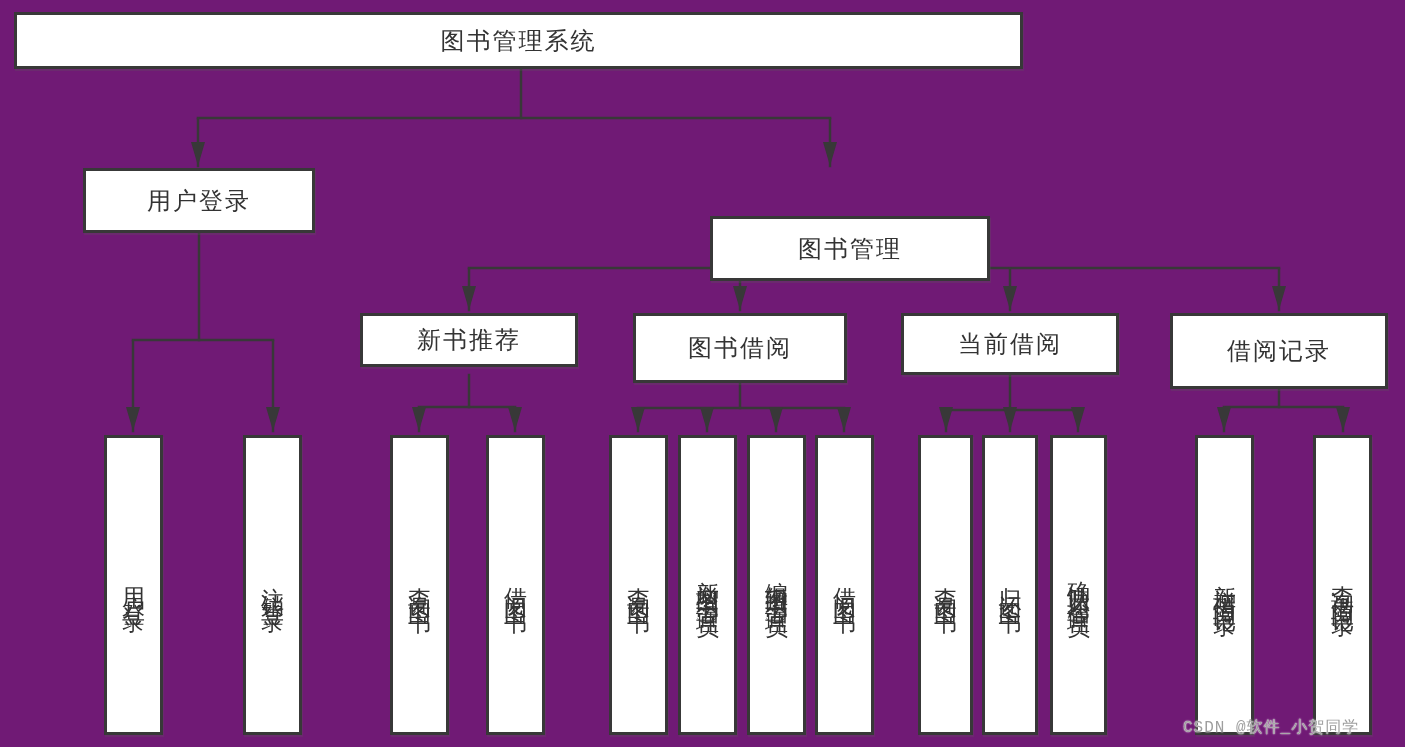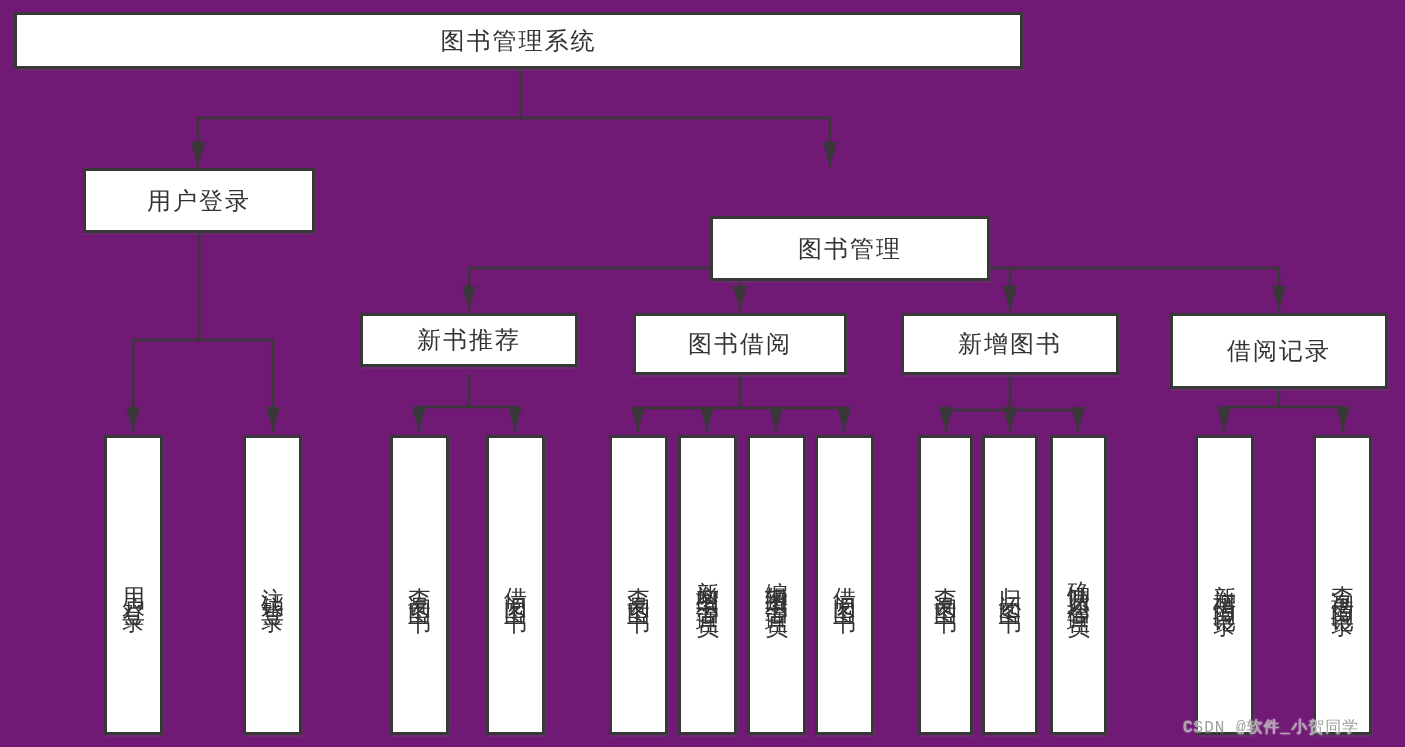--- a/index.html
+++ b/index.html
@@ -81,22 +81,22 @@
       <path d="M1343,408 V431" marker-end="url(#arrow)"></path>
     </g>
   </svg>
 
   <div class="hbox" style="left:14px;top:12px;width:1009px;height:57px;">图书管理系统</div>
 
   <div class="hbox" style="left:83px;top:168px;width:232px;height:65px;">用户登录</div>
   <div class="hbox" style="left:710px;top:168px;width:280px;height:65px;margin-top:48px;">图书管理</div>
 
   <div class="hbox" style="left:360px;top:313px;width:218px;height:54px;">新书推荐</div>
-  <div class="hbox" style="left:633px;top:313px;width:214px;height:62px;text-align:center;">图书借阅</div>
-  <div class="hbox" style="left:901px;top:313px;width:218px;height:62px;">新增图书</div>
+  <div class="hbox" style="left:633px;top:313px;width:214px;height:70px;text-align:center;">图书借阅</div>
+  <div class="hbox" style="left:901px;top:313px;width:218px;height:62px;">当前借阅</div>
   <div class="hbox" style="left:1170px;top:313px;width:218px;height:76px;">借阅记录</div>
 
   <div class="vbox" style="left:104px;top:435px;width:59px;height:300px;">用户登录</div>
   <div class="vbox" style="left:243px;top:435px;width:59px;height:300px;">注销登录</div>
 
   <div class="vbox" style="left:390px;top:435px;width:59px;height:300px;">查询图书</div>
   <div class="vbox" style="left:486px;top:435px;width:59px;height:300px;">借阅图书</div>
 
   <div class="vbox" style="left:609px;top:435px;width:59px;height:300px;">查询图书</div>
   <div class="vbox" style="left:678px;top:435px;width:59px;height:300px;letter-spacing:5px;">新增图书（管理员）</div>

